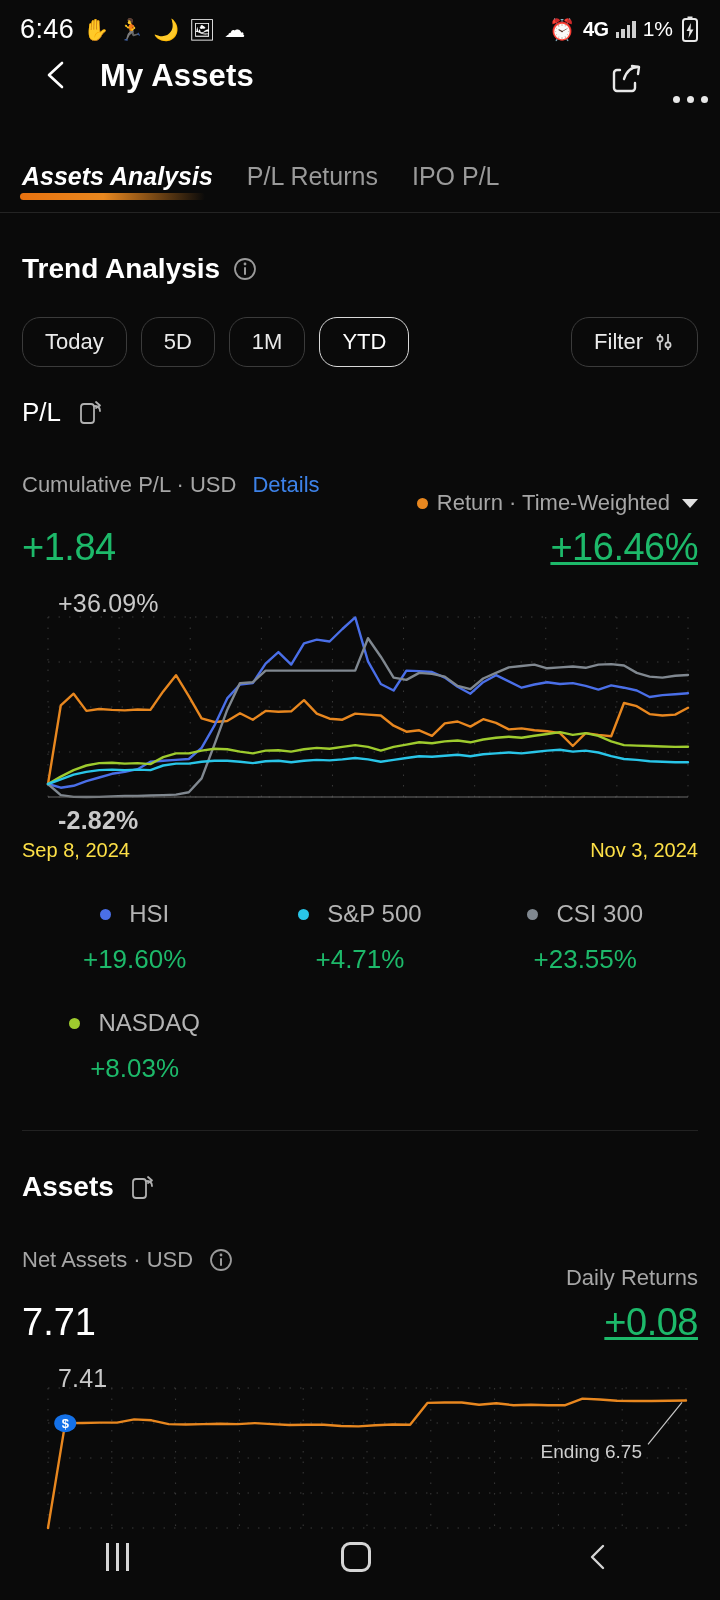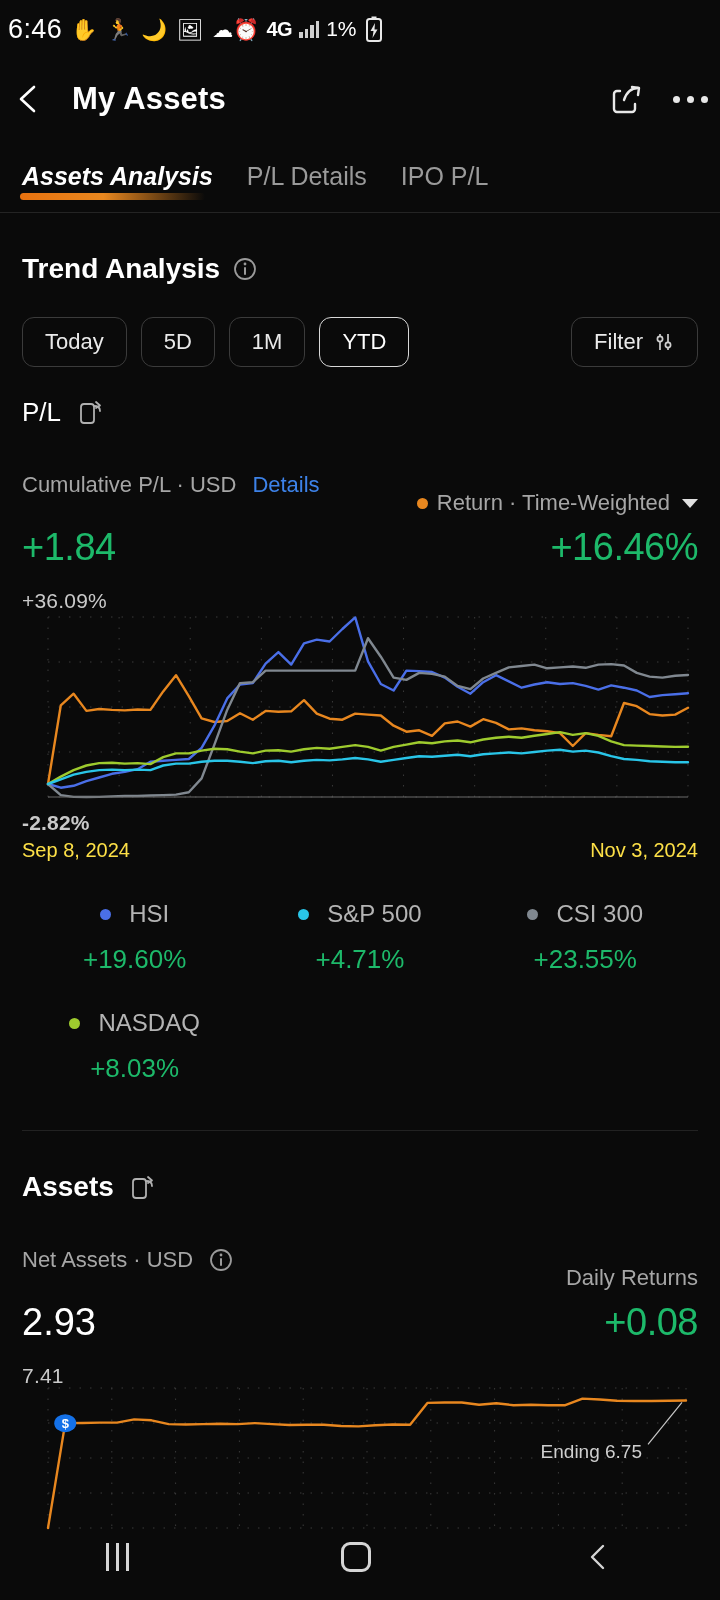--- a/index.html
+++ b/index.html
@@ -7,35 +7,35 @@
     width:720px; height:1600px;
     background:#0a0a0a;
     font-family:"Liberation Sans", sans-serif;
     color:#ffffff;
     overflow:hidden;
   }
 
   
   .statusbar {
     height:58px; display:flex; align-items:center;
-    padding:0 8px; justify-content:flex-start;
+    padding:0 20px; justify-content:space-between;
   }
   .sb-left { display:flex; align-items:center; gap:9px; }
   .sb-time { font-size:27px; font-weight:400; letter-spacing:.4px; }
   .sb-ico { font-size:21px; line-height:1; color:#fff; }
   .sb-right { display:flex; align-items:center; gap:7px; }
   .sb-net { font-size:20px; font-weight:700; letter-spacing:-.5px; }
   .sb-batt { font-size:21px; font-weight:400; }
   .bars { display:flex; align-items:flex-end; gap:2px; height:18px; }
   .bars i { width:3.5px; background:#cfcfcf; display:block; }
   .bars i:nth-child(1){height:6px}.bars i:nth-child(2){height:9px}
   .bars i:nth-child(3){height:13px}.bars i:nth-child(4){height:17px}
 
   
-  .appbar { height:82px; display:flex; align-items:center; padding:0 12px; }
+  .appbar { height:82px; display:flex; padding:0 12px;margin-left:28px; }
   .back-chevron { width:34px; height:34px; flex:none; }
   .appbar-title { font-size:31px; font-weight:700; margin-left:26px; letter-spacing:.2px; }
   .appbar-spacer { flex:1; }
   .appbar-icon { width:40px; height:40px; margin-left:22px; flex:none; }
   .dots { display:flex; gap:7px; align-items:center; margin-left:26px; }
   .dots span { width:7px; height:7px; border-radius:50%; background:#e8e8e8; display:block; }
 
   
   .tabs { display:flex; align-items:flex-end; padding:0 22px; height:62px; gap:34px; }
   .tab { font-size:25px; color:#9a9a9a; padding-bottom:11px; position:relative; white-space:nowrap; }
@@ -48,21 +48,21 @@
   .tabs-divider { height:1px; background:#242424; margin-top:10px; }
 
   
   .section { padding:0 22px; }
   .sec-title-row { display:flex; align-items:center; gap:13px; margin-top:40px; }
   .sec-title { font-size:28px; font-weight:700; }
   .info-circle { width:24px; height:24px; flex:none; }
 
   .chips { display:flex; align-items:center; margin-top:32px; gap:14px; }
   .chip {
-    border:1px solid #3b3b3b; border-radius:12px;
+    border:1px solid #3b3b3b; border-radius:18px;
     padding:11px 22px; font-size:22px; color:#eaeaea; background:transparent;
     white-space:nowrap;
   }
   .chip.selected { border-color:#d8d8d8; color:#fff; }
   .chips-spacer { flex:1; }
   .filter-chip { display:flex; align-items:center; gap:10px; }
 
   .pl-row { display:flex; gap:14px; margin-top:30px; }
   .pl-label { font-size:26px; font-weight:400; color:#fff; }
 
@@ -70,28 +70,29 @@
   .meta-left { display:flex; align-items:center; gap:16px; }
   .meta-text { font-size:22px; color:#a6a6a6; }
   .link { font-size:22px; color:#3d82e8; }
   .meta-right { margin-left:auto; display:flex; align-items:center; gap:9px;margin-top:36px; }
   .dot { width:11px; height:11px; border-radius:50%; display:block; flex:none; }
   .caret { width:0;height:0;border-left:8px solid transparent;border-right:8px solid transparent;
            border-top:9px solid #e0e0e0; margin-left:3px; }
 
   .value-row { display:flex; align-items:baseline; margin-top:10px;justify-content:flex-end; }
   .big-green { font-size:38px; color:#1db96a; font-weight:400; letter-spacing:-.5px; }
-  .big-green.right { margin-left:auto; }
+  .big-green.right { margin-left:auto;text-decoration:underline; }
   .big-white { font-size:38px; color:#fff; font-weight:400; }
 
   
   .chart-wrap { position:relative; margin-top:22px; }
   .axis-label {
-    position:absolute; font-size:21px; color:#c9c9c9; letter-spacing:.2px;
+    position:absolute; font-size:25px; color:#c9c9c9; letter-spacing:.2px;
     pointer-events:none;
+    margin-left:36px;
   }
   .axis-top { left:0; top:-2px; }
   .axis-bottom { left:0; bottom:-4px;font-weight:bold; }
   .dates-row { display:flex; justify-content:space-between; margin-top:8px; }
   .date-text { font-size:20px; color:#fde047; }
 
   
   .legend { margin-top:38px; }
   .legend-row { display:flex; }
   .legend-cell { width:33.33%; text-align:center; }
@@ -154,21 +155,21 @@
   </svg>
   <div class="dots">
     <span></span>
       <span></span>
       <span></span>
   </div>
 </div>
 
 <div class="tabs">
   <div class="tab active">Assets Analysis</div>
-  <div class="tab">P/L Details</div>
+  <div class="tab">P/L Returns</div>
   <div class="tab">IPO P/L</div>
 </div>
 <div class="tabs-divider"></div>
 
 <div class="section">
 
   <div class="sec-title-row">
     <div class="sec-title">Trend Analysis</div>
     <svg class="info-circle" viewBox="0 0 24 24">
       <circle cx="12" cy="12" r="10" fill="none" stroke="#9a9a9a" stroke-width="1.8"></circle>
@@ -311,21 +312,21 @@
         <circle cx="12" cy="7" r="1.4" fill="#9a9a9a"></circle>
         <rect x="11" y="10" width="2" height="8" rx="1" fill="#9a9a9a"></rect>
       </svg>
     </div>
     <div class="meta-right">
       <span class="meta-text">Daily Returns</span>
     </div>
   </div>
 
   <div class="value-row">
-    <span class="big-white">2.93</span>
+    <span class="big-white">7.71</span>
     <span class="big-green right">+0.08</span>
   </div>
 
   <div class="chart-wrap" style="height:180px;">
     <div class="axis-label axis-top">7.41</div>
     <svg id="assets-svg" width="676" height="180" viewBox="0 0 676 180">
         <line x1="26" y1="22" x2="664" y2="22" stroke="#3a3a3a" stroke-width="1" stroke-dasharray="1.5 9"></line>
         <line x1="26" y1="57" x2="664" y2="57" stroke="#3a3a3a" stroke-width="1" stroke-dasharray="1.5 9"></line>
         <line x1="26" y1="92" x2="664" y2="92" stroke="#3a3a3a" stroke-width="1" stroke-dasharray="1.5 9"></line>
         <line x1="26" y1="127" x2="664" y2="127" stroke="#3a3a3a" stroke-width="1" stroke-dasharray="1.5 9"></line>

